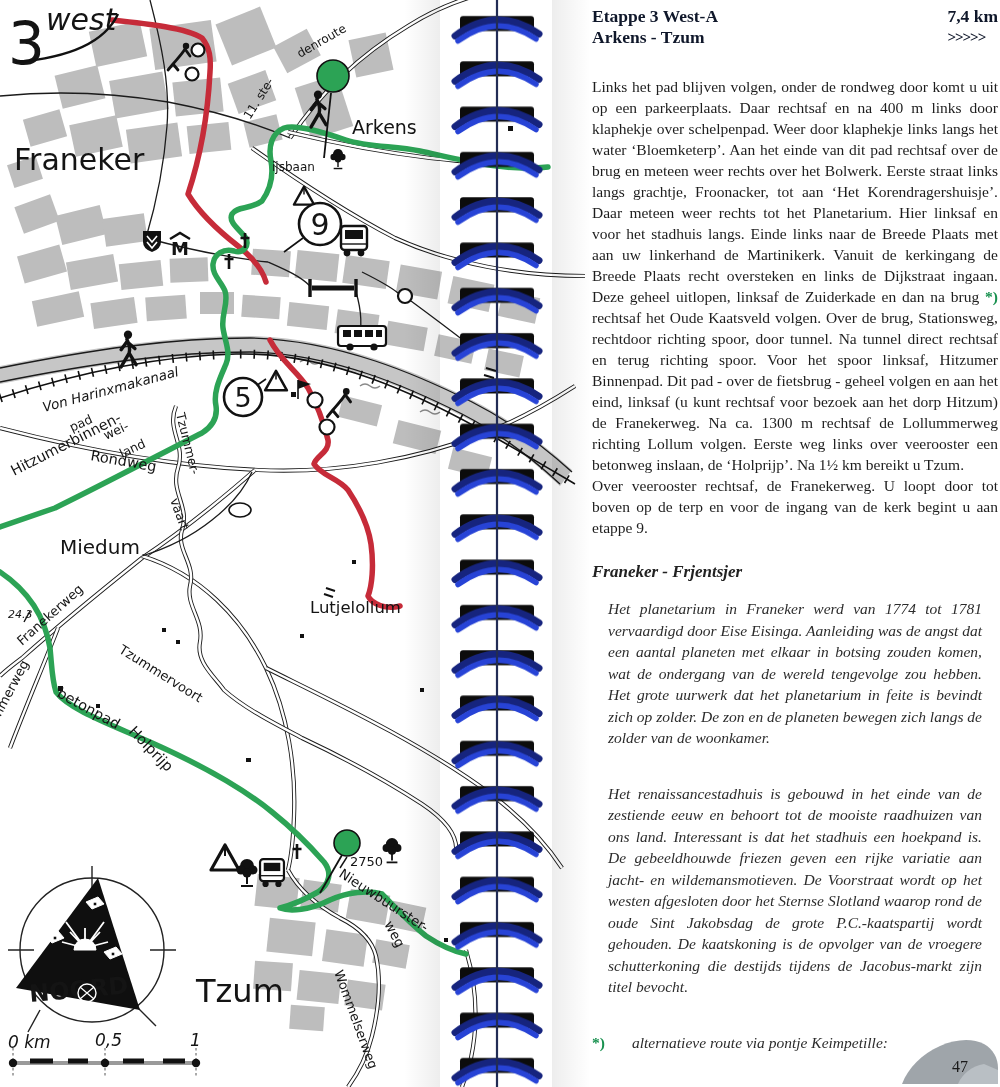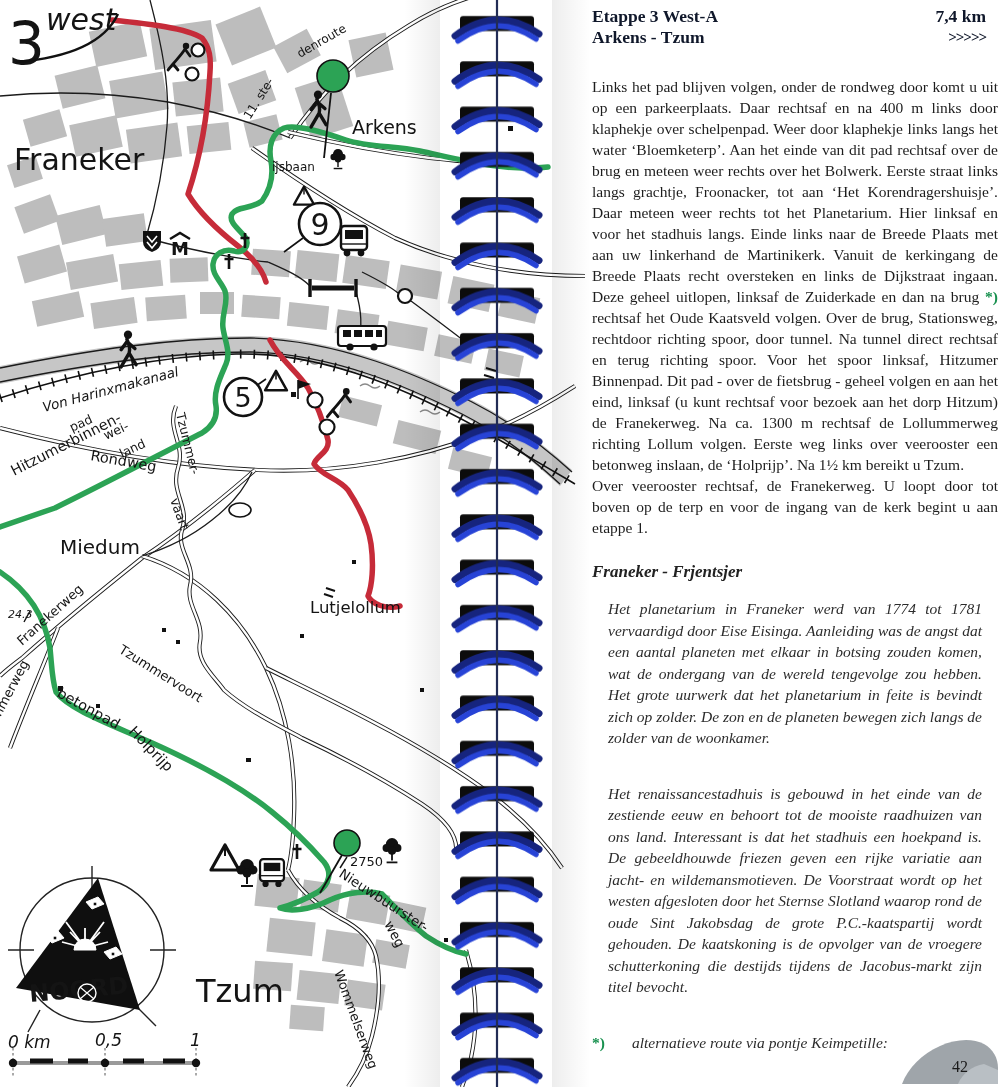--- a/index.html
+++ b/index.html
@@ -10,21 +10,21 @@
   .map-svg{position:absolute;left:0;top:0}
   .map-svg text{font-family:"DejaVu Sans",sans-serif;fill:#141414}
   .binding{position:absolute;left:440px;top:0}
   .shadow-left{position:absolute;left:404px;top:0;width:36px;height:1087px;
     background:linear-gradient(to right,rgba(0,0,0,0),rgba(0,0,0,0.07));pointer-events:none}
   .shadow-right{position:absolute;left:552px;top:0;width:38px;height:1087px;
     background:linear-gradient(to right,rgba(0,0,0,0.07),rgba(0,0,0,0));pointer-events:none}
 
   .rightcol{position:absolute;left:592px;top:6px;width:406px}
   .etappe-head{position:relative;color:#0f172a;font-weight:bold;font-size:17.5px;line-height:21px;margin-bottom:28px}
-  .eh-right{position:absolute;right:12px;top:0;text-align:right}
+  .eh-right{position:absolute;right:0;top:0;}
   .eh-arrows{font-size:15px;letter-spacing:-1px}
   .body-p{font-size:15.5px;line-height:21px;text-align:justify;margin:0}
   .green{color:#18914f;font-weight:bold}
   .hist-head{font-size:17px;font-style:italic;font-weight:bold;margin:24px 0 5px;color:#222}
   .hist-p{font-size:15.5px;font-style:italic;line-height:21.5px;text-align:justify;margin:16px;color:#2c2c2c}
   .hist-p.second{margin-top:34px}
   .footnote{position:absolute;left:592px;top:1032px;width:406px;display:flex;
     font-style:italic;font-size:15.5px;line-height:22px;color:#2c2c2c}
   .fn-marker{width:40px;flex:none;font-style:normal}
   .blob{position:absolute;left:898px;top:1026px}
@@ -357,31 +357,31 @@
   <div class="etappe-head">
     <div>Etappe 3 West-A</div>
     <div>Arkens - Tzum</div>
     <div class="eh-right">
       <div>7,4 km</div>
       <div class="eh-arrows">&gt;&gt;&gt;&gt;&gt;</div>
     </div>
   </div>
 
   <p class="body-p"><span>Links het pad blijven volgen, onder de rondweg door komt u uit op een parkeerplaats. Daar rechtsaf en na 400 m links door klaphekje over schelpenpad. Weer door klaphekje links langs het water ‘Bloemketerp’. Aan het einde van dit pad rechtsaf over de brug en meteen weer rechts over het Bolwerk. Eerste straat links langs grachtje, Froonacker, tot aan ‘Het Korendragershuisje’. Daar meteen weer rechts tot het Planetarium. Hier linksaf en voor het stadhuis langs. Einde links naar de Breede Plaats met aan uw linkerhand de Martinikerk. Vanuit de kerkingang de Breede Plaats recht oversteken en links de Dijkstraat ingaan. Deze geheel uitlopen, linksaf de Zuiderkade en dan na brug </span><span class="green">*)</span><span> rechtsaf het Oude Kaatsveld volgen. Over de brug, Stationsweg, rechtdoor richting spoor, door tunnel. Na tunnel direct rechtsaf en terug richting spoor. Voor het spoor linksaf, Hitzumer Binnenpad. Dit pad - over de fietsbrug - geheel volgen en aan het eind, linksaf (u kunt rechtsaf voor bezoek aan het dorp Hitzum) de Franekerweg. Na ca. 1300 m rechtsaf de Lollummerweg richting Lollum volgen. Eerste weg links over veerooster een betonweg inslaan, de ‘Holprijp’. Na 1½ km bereikt u Tzum.</span></p>
-  <p class="body-p">Over veerooster rechtsaf, de Franekerweg. U loopt door tot boven op de terp en voor de ingang van de kerk begint u aan etappe 1.</p>
+  <p class="body-p">Over veerooster rechtsaf, de Franekerweg. U loopt door tot boven op de terp en voor de ingang van de kerk begint u aan etappe 9.</p>
 
   <h3 class="hist-head">Franeker - Frjentsjer</h3>
   <p class="hist-p">Het planetarium in Franeker werd van 1774 tot 1781 vervaardigd door Eise Eisinga. Aanleiding was de angst dat een aantal planeten met elkaar in botsing zouden komen, wat de ondergang van de wereld tengevolge zou hebben. Het grote uurwerk dat het planetarium in feite is bevindt zich op zolder. De zon en de planeten bewegen zich langs de zolder van de woonkamer.</p>
   <p class="hist-p second">Het renaissancestadhuis is gebouwd in het einde van de zestiende eeuw en behoort tot de mooiste raadhuizen van ons land. Interessant is dat het stadhuis een hoekpand is. De gebeeldhouwde friezen geven een rijke variatie aan jacht- en wildemansmotieven. De Voorstraat wordt op het westen afgesloten door het Sternse Slotland waarop rond de oude Sint Jakobsdag de grote P.C.-kaatspartij wordt gehouden. De kaatskoning is de opvolger van de vroegere schutterkoning die destijds tijdens de Jacobus-markt zijn titel bevocht.</p>
 </div>
 
 <div class="footnote">
   <span class="green fn-marker">*)</span>
   <div>
     <div>alternatieve route via pontje Keimpetille:</div>
   </div>
 </div>
 
 <svg class="blob" width="102" height="61" viewBox="0 0 102 61">
   <path d="M4,58 C10,42 24,28 42,20 C58,13 74,12 86,18 C95,23 100,32 100,42 L100,58 Z" fill="#8e959b" opacity="0.85"></path>
   <path d="M60,58 C64,48 74,40 86,38 L100,44 L100,58 Z" fill="#b9bfc4"></path>
 </svg>
-<span class="pageno">42</span>
+<span class="pageno">47</span>
 
 </body></html>

